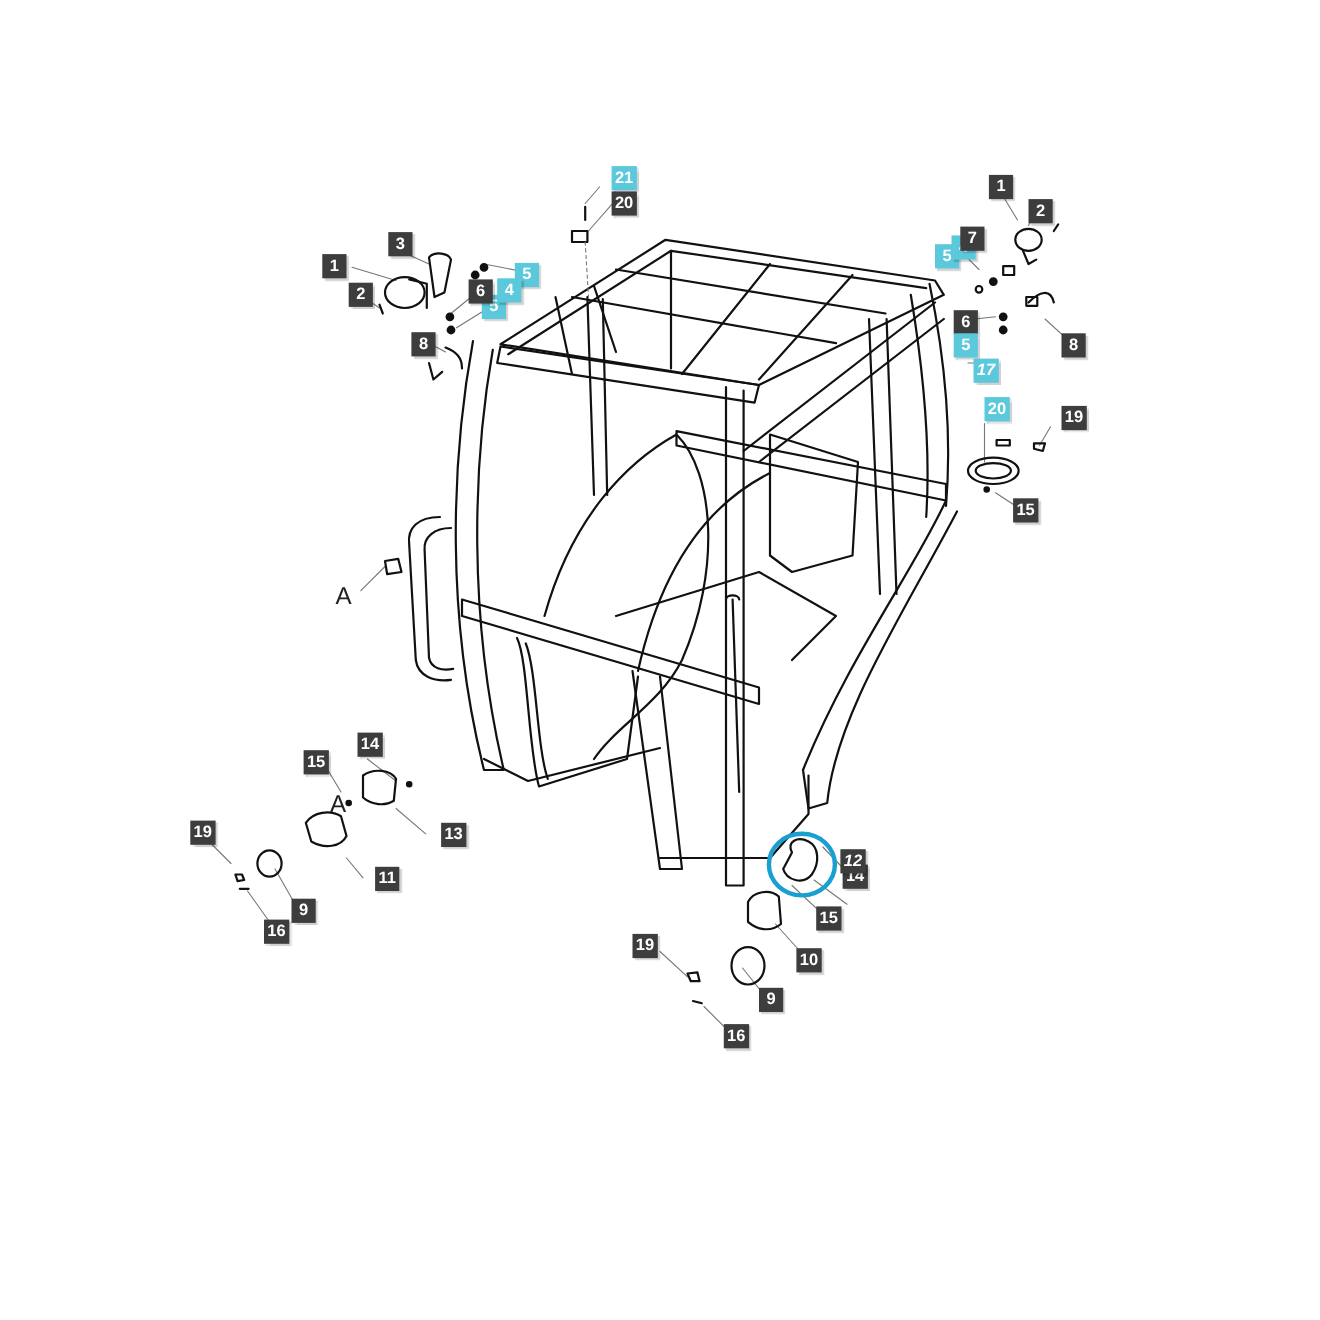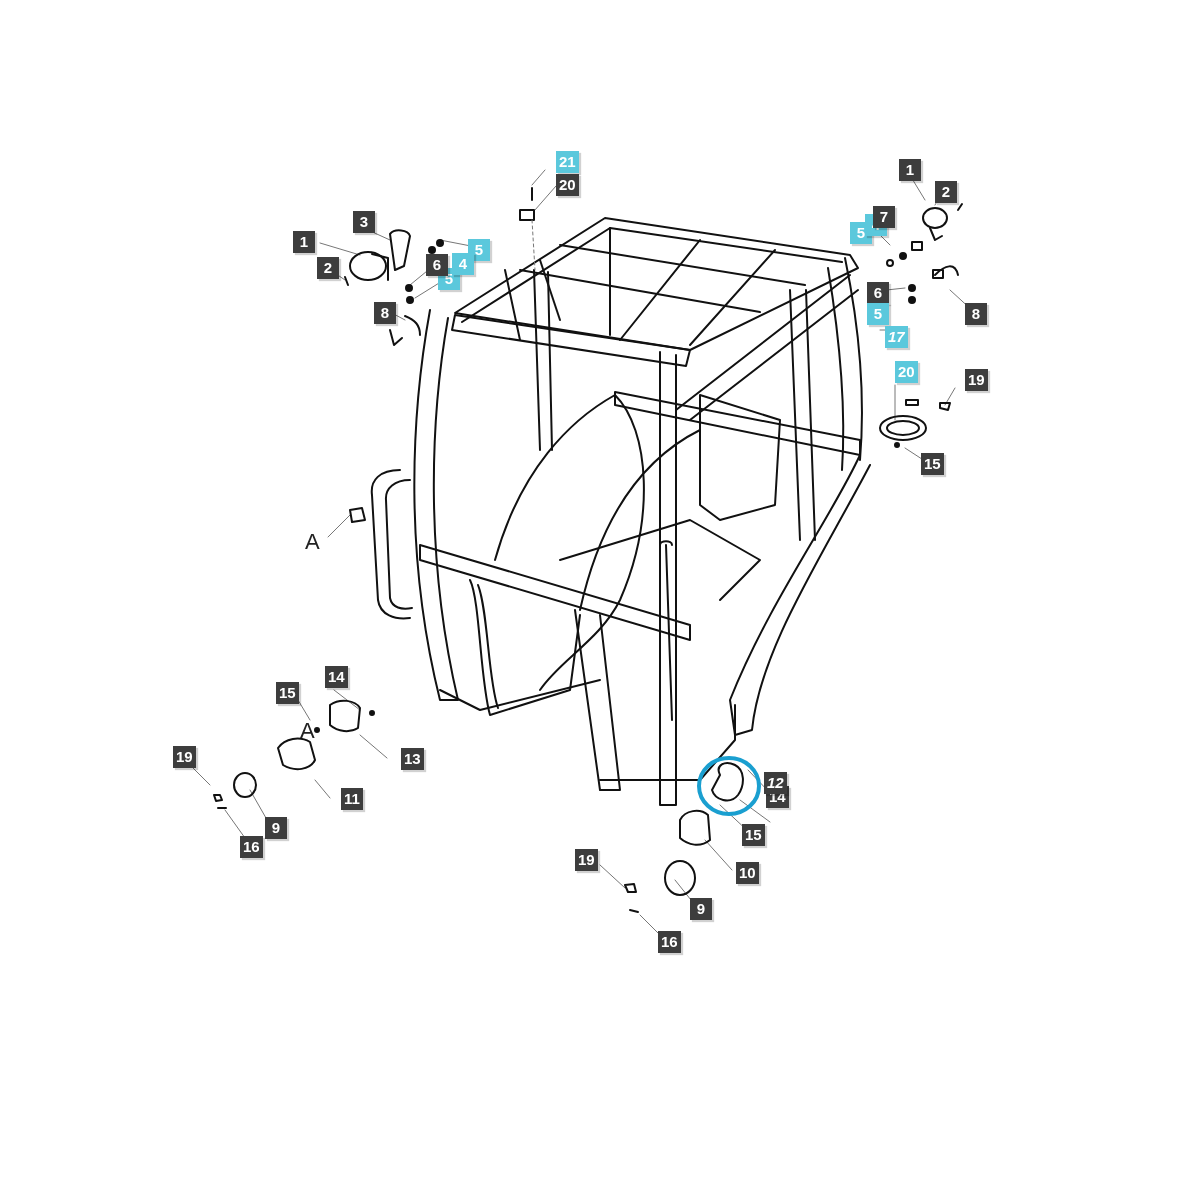--- a/index.html
+++ b/index.html
@@ -213,17 +213,17 @@
   <div class="label dark" style="left:325px;top:666px;">14</div>
   <div class="label dark" style="left:379px;top:748px;margin-left:22px;">13</div>
   <div class="label dark" style="left:322px;top:788px;margin-left:19px;">11</div>
   <div class="label dark" style="left:173px;top:746px;">19</div>
   <div class="label dark" style="left:265px;top:817px;">9</div>
   <div class="label dark" style="left:240px;top:836px;">16</div>
 
   <div class="label dark" style="left:766px;top:786px;">14</div>
   <div class="label dark" style="left:764px;top:772px;font-style:italic;">12</div>
   <div class="label dark" style="left:742px;top:824px;">15</div>
-  <div class="label dark" style="left:724px;top:862px;margin-left:12px;">10</div>
+  <div class="label dark" style="left:724px;top:862px;">10</div>
   <div class="label dark" style="left:575px;top:849px;">19</div>
   <div class="label dark" style="left:690px;top:898px;">9</div>
   <div class="label dark" style="left:658px;top:931px;">16</div>
 </div>
 
 </body></html>

